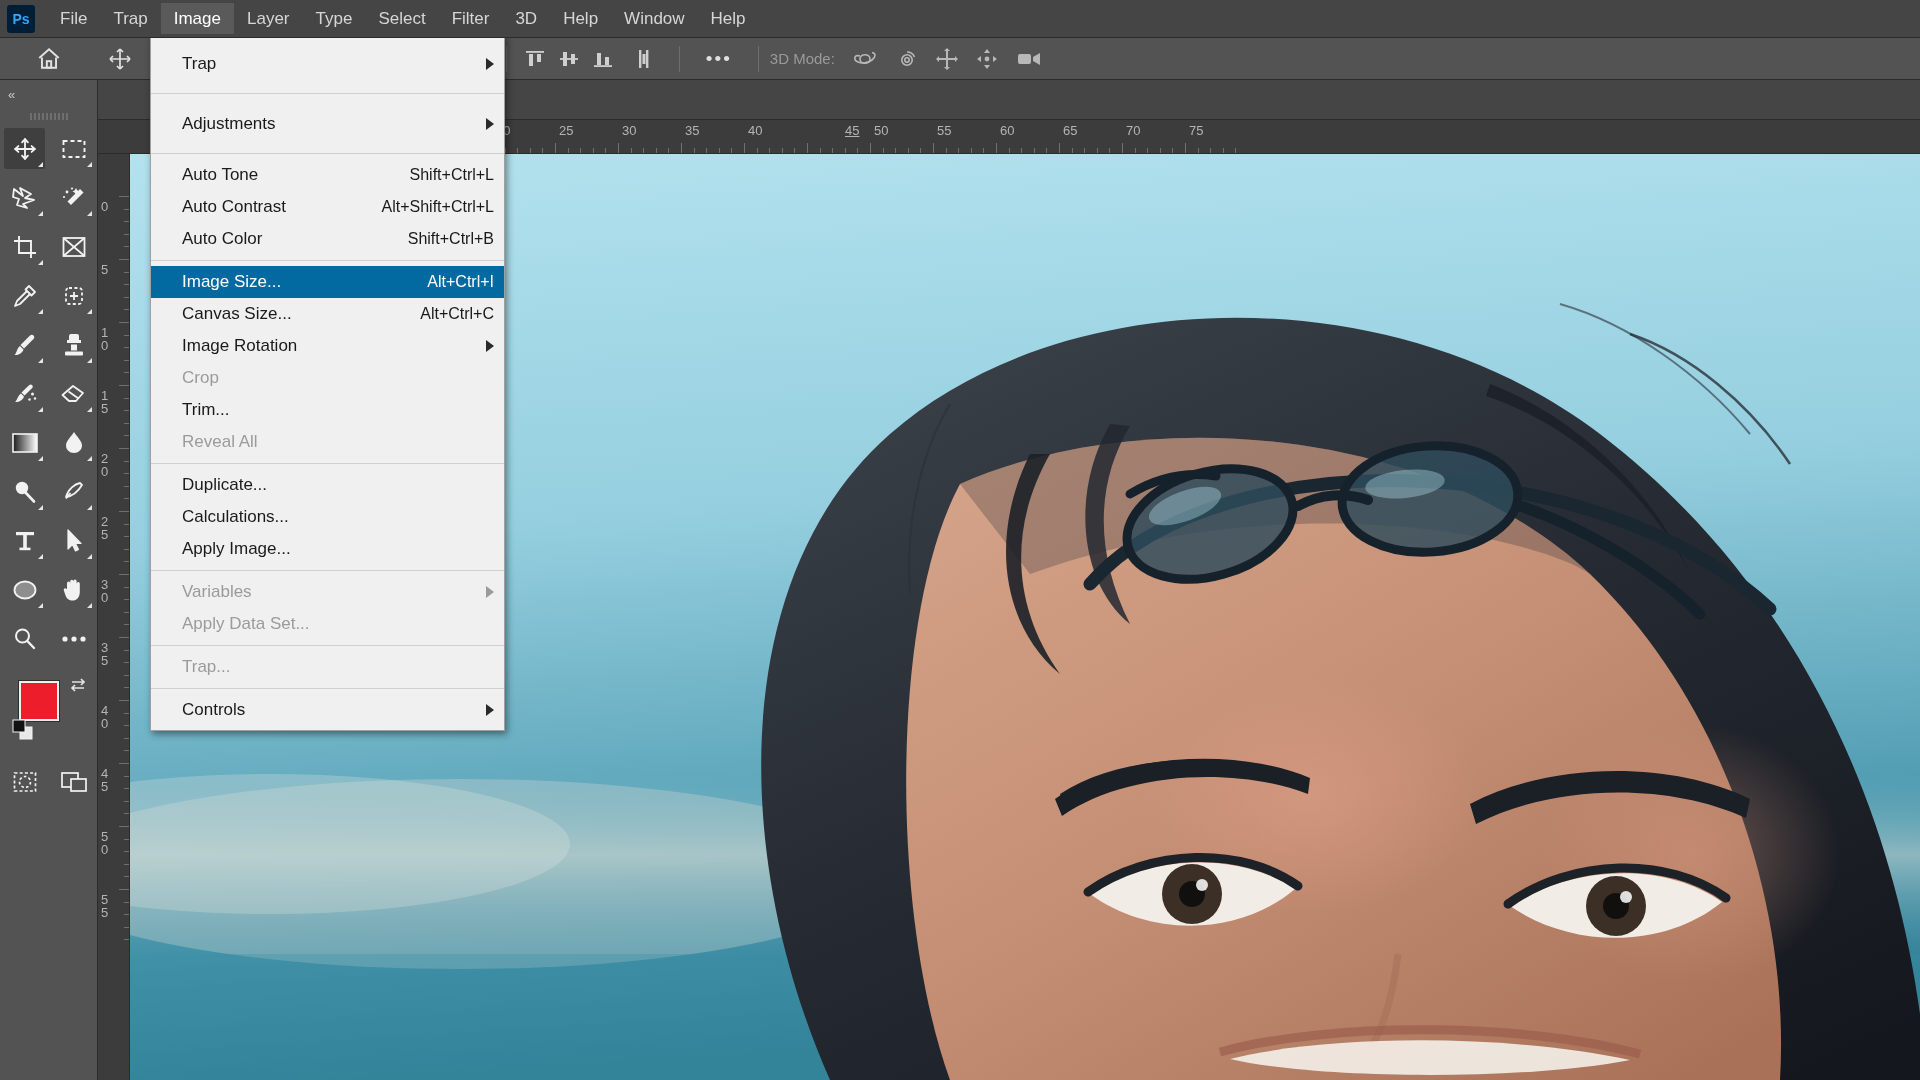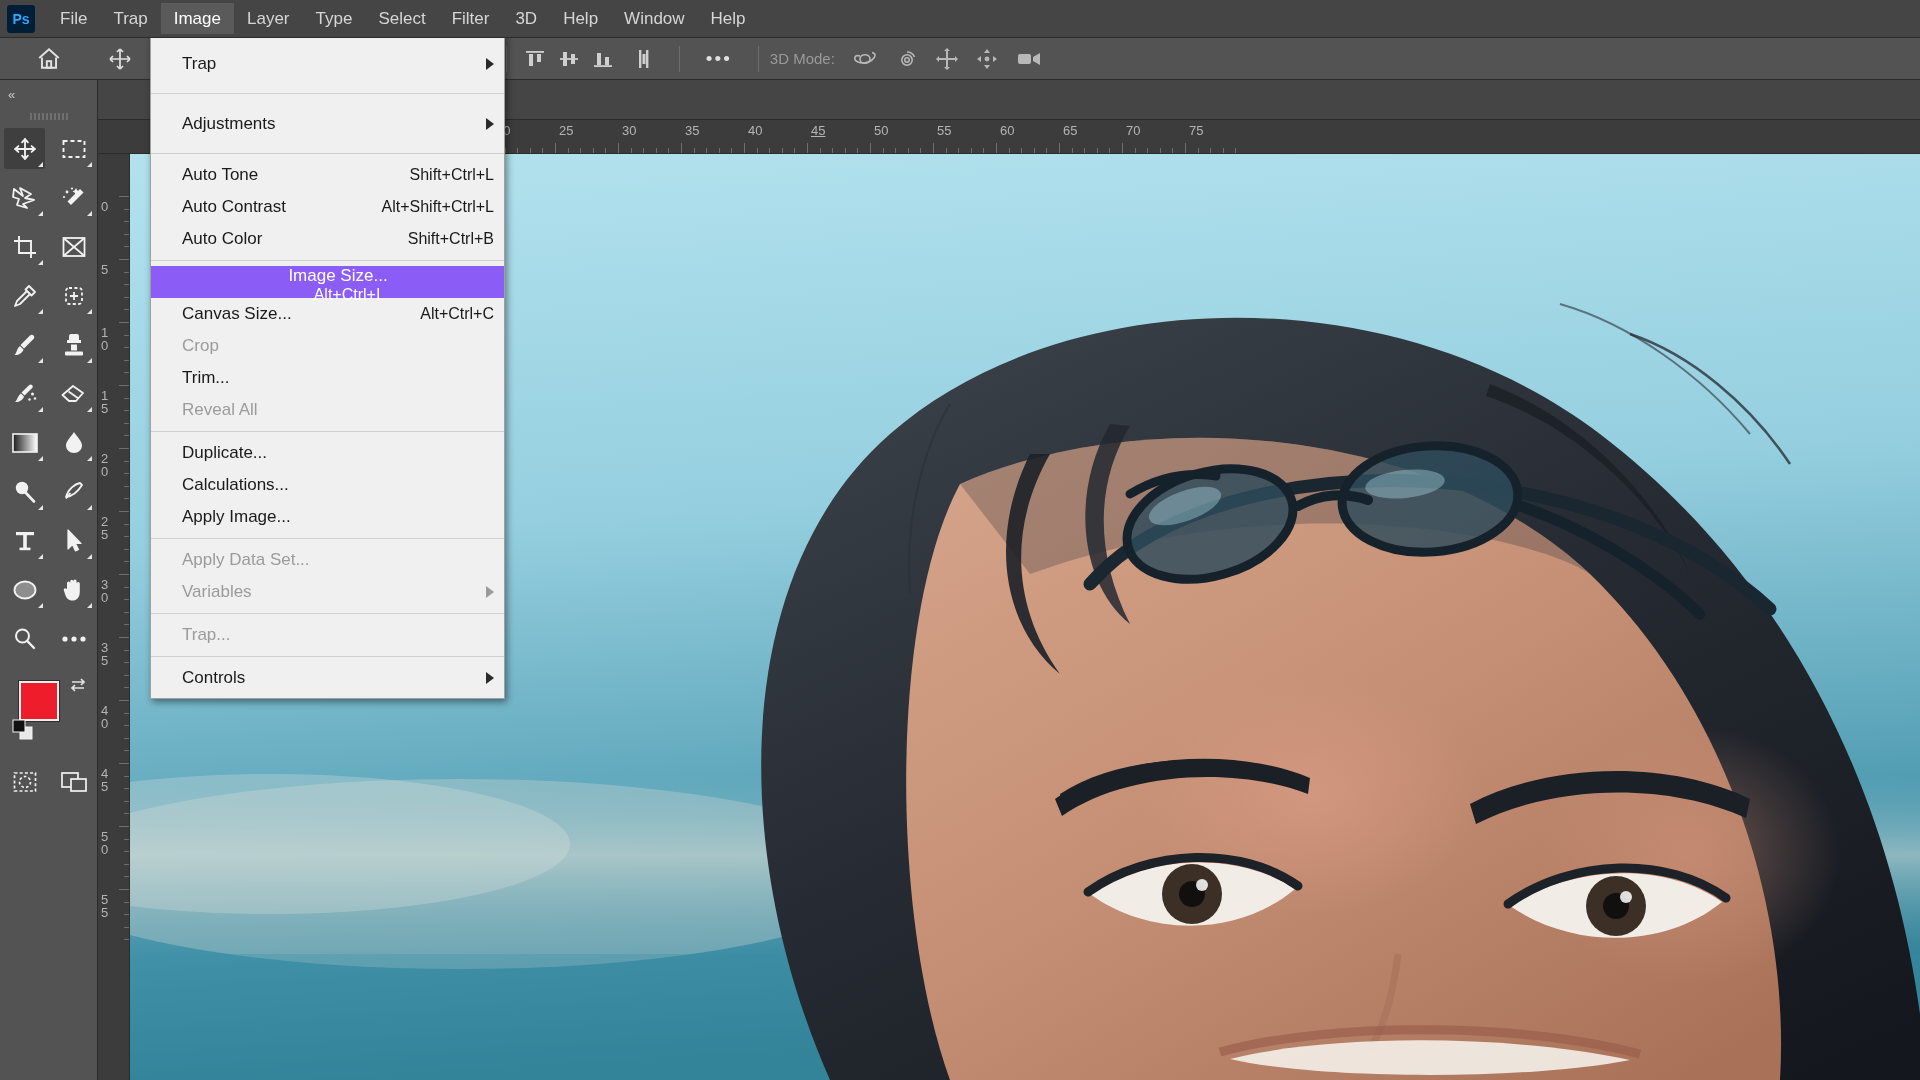--- a/index.html
+++ b/index.html
@@ -138,21 +138,21 @@
     position:absolute; left:150px; top:34px; width:355px;
     background:#f0f0f0; border:1px solid #a0a0a0;
     box-shadow:2px 3px 7px rgba(0,0,0,0.45); z-index:60; padding:4px 0;
   }
   .mi {
     position:relative; height:32px; display:flex; align-items:center;
     padding:0 10px 0 31px; color:#1a1a1a; font-size:17px; white-space:nowrap;
   }
   .mi.tall { height:49px; }
   .mi.disabled { color:#9b9b9b; }
-  .mi.hl { background:#8b5cf6; color:#ffffff;flex-direction:column; }
+  .mi.hl { background:#0369a1; color:#ffffff; }
   .mi-label { flex:1 1 auto; }
   .mi-short { color:#1a1a1a; font-size:16px; margin-left:18px; }
   .mi.hl .mi-short { color:#ffffff; }
   .mi-arrow {
     width:0; height:0; margin-left:18px;
     border-top:6px solid transparent; border-bottom:6px solid transparent;
     border-left:8px solid #2a2a2a;
   }
   .mi.disabled .mi-arrow { border-left-color:#9b9b9b; }
   .mi-sep { height:1px; background:#cfcfcf; margin:5px 0; }
@@ -566,21 +566,21 @@
       <div class="rh-tick" style="left: 608.2px; height: 5px;"></div>
       <div class="rh-tick" style="left: 620.8px; height: 5px;"></div>
       <div class="rh-tick" style="left: 633.4px; height: 5px;"></div>
       <div class="rh-tick" style="left: 646px; height: 10px;"></div>
       <div class="rh-num" style="left: 650px; text-align: right;">40</div>
       <div class="rh-tick" style="left: 658.6px; height: 5px;"></div>
       <div class="rh-tick" style="left: 671.2px; height: 5px;"></div>
       <div class="rh-tick" style="left: 683.8px; height: 5px;"></div>
       <div class="rh-tick" style="left: 696.4px; height: 5px;"></div>
       <div class="rh-tick" style="left: 709px; height: 10px;"></div>
-      <div class="rh-num" style="left: 713px; text-decoration: underline;">45</div>
+      <div class="rh-num" style="left: 747px; text-decoration: underline;">45</div>
       <div class="rh-tick" style="left: 721.6px; height: 5px;"></div>
       <div class="rh-tick" style="left: 734.2px; height: 5px;"></div>
       <div class="rh-tick" style="left: 746.8px; height: 5px;"></div>
       <div class="rh-tick" style="left: 759.4px; height: 5px;"></div>
       <div class="rh-tick" style="left: 772px; height: 10px;"></div>
       <div class="rh-num" style="left: 776px;">50</div>
       <div class="rh-tick" style="left: 784.6px; height: 5px;"></div>
       <div class="rh-tick" style="left: 797.2px; height: 5px;"></div>
       <div class="rh-tick" style="left: 809.8px; height: 5px;"></div>
       <div class="rh-tick" style="left: 822.4px; height: 5px;"></div>
@@ -828,47 +828,51 @@
       </div>
       <div class="mi-sep"></div>
       <div class="mi hl">
         <span class="mi-label">Image Size...</span>
         <span class="mi-short">Alt+Ctrl+I</span>
       </div>
       <div class="mi">
         <span class="mi-label">Canvas Size...</span>
         <span class="mi-short">Alt+Ctrl+C</span>
       </div>
+      <div class="mi">
+        <span class="mi-label">Image Rotation</span>
+        <span class="mi-arrow"></span>
+      </div>
       <div class="mi disabled">
         <span class="mi-label">Crop</span>
       </div>
       <div class="mi">
         <span class="mi-label">Trim...</span>
       </div>
       <div class="mi disabled">
         <span class="mi-label">Reveal All</span>
       </div>
       <div class="mi-sep"></div>
       <div class="mi">
         <span class="mi-label">Duplicate...</span>
       </div>
       <div class="mi">
         <span class="mi-label">Calculations...</span>
       </div>
       <div class="mi">
         <span class="mi-label">Apply Image...</span>
       </div>
       <div class="mi-sep"></div>
-      <div class="mi disabled">
-        <span class="mi-label">Apply Data Set...</span>
-      </div>
       <div class="mi disabled">
         <span class="mi-label">Variables</span>
         <span class="mi-arrow"></span>
       </div>
+      <div class="mi disabled">
+        <span class="mi-label">Apply Data Set...</span>
+      </div>
       <div class="mi-sep"></div>
       <div class="mi disabled">
         <span class="mi-label">Trap...</span>
       </div>
       <div class="mi-sep"></div>
       <div class="mi">
         <span class="mi-label">Controls</span>
         <span class="mi-arrow"></span>
       </div>
     </div>

